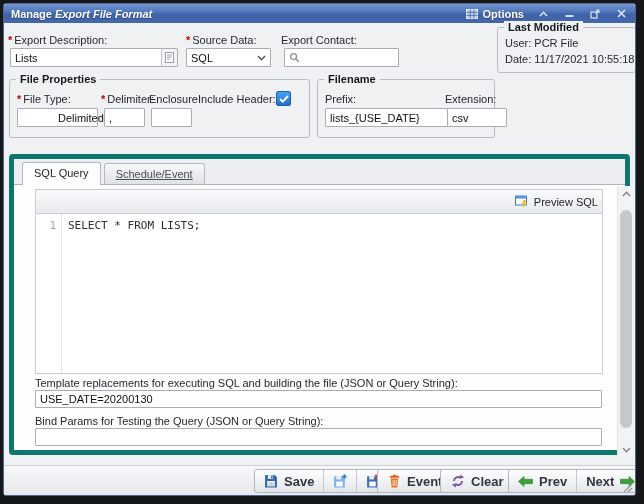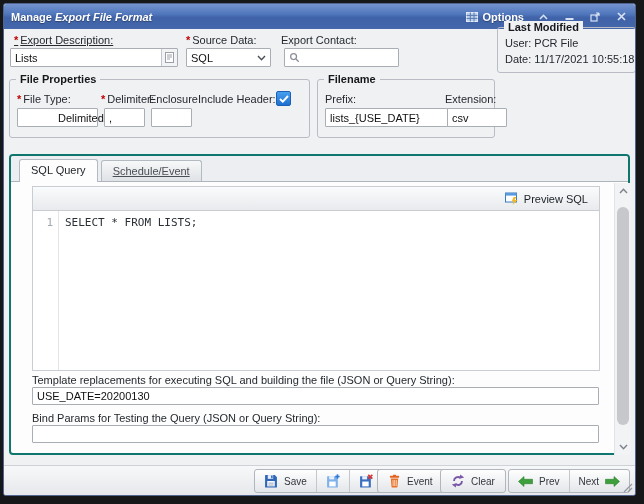--- a/index.html
+++ b/index.html
@@ -8,21 +8,21 @@
     position:relative; width:644px; height:504px; background:#161718;
     font-family:"Liberation Sans", sans-serif; overflow:hidden;
   }
   .window {
     position:absolute; left:3px; top:3px; width:633px; height:493px;
     background:#f0f1f3; border:1px solid #51658f; border-radius:3px;
     overflow:hidden;
   }
   
   .titlebar {
-    position:absolute; left:0; top:0; right:0; height:25px;
+    position:absolute; left:0; top:0; right:0; height:19px;
     background:linear-gradient(#7493cf 0%, #5077bc 40%, #3f62a8 55%, #4568ac 100%);
     color:#fff; font-size:11px; font-weight:bold;
     display:flex; align-items:center; padding:0 7px;
     text-shadow:0 1px 1px rgba(0,0,0,.35);
     border-radius:2px 2px 0 0;
   }
   .titlebar .title { flex:1; white-space:nowrap; }
   .titlebar .title i { font-style:italic; }
   .tb-right { display:flex; align-items:center; gap:12px; }
   .tb-options { display:flex; align-items:center; gap:4px; cursor:default; }
@@ -51,38 +51,38 @@
   .chev { width:9px; height:6px; }
   
   .checkbox {
     position:absolute; width:15px; height:15px; border-radius:2px;
     background:linear-gradient(#47a0ef,#1f6fd0); border:1px solid #1d5fb4;
     display:flex; align-items:center; justify-content:center;
   }
   
   .tabpanel {
     position:absolute; left:5px; top:150px; width:621px; height:301px;
-    border:2px solid #0f766e; border-radius:4px; background:#fdfdfd;
+    border:5px solid #0f766e; border-radius:4px; background:#fdfdfd;
   }
   .tabstrip {
     position:absolute; left:0; top:0; right:0; height:26px;
     background:#eceef1; border-bottom:1px solid #aeb4bc;
     display:flex; align-items:flex-end; padding-left:8px; gap:3px;
     border-radius:3px 3px 0 0;
   }
   .tab {
     font-size:11px; padding:4px 11px 4px 11px; border:1px solid #b4bac2;
     border-bottom:none; border-radius:3px 3px 0 0; cursor:default; white-space:nowrap;
   }
   .tab.active { background:#fdfdfd; color:#1d2126; margin-bottom:-1px; padding-bottom:6px; font-weight:normal; }
   .tab.inactive { background:linear-gradient(#f7f8f9,#dfe2e6); color:#4a4f55;text-decoration:underline; }
   .sqltoolbar {
     position:absolute; left:21px; top:30px; width:568px; height:25px;
     background:linear-gradient(#fafbfc,#e9eaed); border:1px solid #c9ccd1;
-    display:flex; justify-content:flex-end; align-items:center; padding-right:11px;
+    display:flex; justify-content:flex-end; align-items:center; padding-right:4px;
   }
   .preview-btn { display:flex; align-items:center; gap:5px; font-size:11px; color:#1c2126; cursor:default; }
   .editor {
     position:absolute; left:21px; top:55px; width:568px; height:160px;
     background:#fff; border:1px solid #c9ccd1; border-top:none;
     font-family:"DejaVu Sans Mono", monospace; font-size:11px;
   }
   .gutter {
     position:absolute; left:0; top:0; bottom:0; width:26px;
     border-right:1px solid #e3e5e8; color:#a2a8b0; text-align:right;
@@ -106,21 +106,21 @@
     position:absolute; left:0; right:0; bottom:0; height:30px;
     background:linear-gradient(#f7f8f9,#e6e8eb);
     border-top:1px solid #ced1d6;
   }
   .btn, .btngroup {
     position:absolute; top:3px; height:24px; border:1px solid #b1b6bd;
     border-radius:3px; background:linear-gradient(#fefefe,#e3e6ea);
     display:flex; align-items:center; overflow:hidden;
   }
   .btn { padding:0 10px; gap:6px; }
-  .btn span, .btngroup span.cap { font-size:10px; font-weight:normal; color:#33373c; }
+  .btn span, .btngroup span.cap { font-size:13px; font-weight:bold; color:#33373c; }
   .btngroup .seg { display:flex; align-items:center; gap:6px; padding:0 9px; height:100%; }
   .btngroup .seg + .seg { border-left:1px solid #c3c7cd; }
   .resize-handle { position:absolute; right:2px; bottom:2px; width:11px; height:11px; }
 </style>
 </head>
 <body>
 
 <div class="stage">
   <div class="window">
 
@@ -154,21 +154,21 @@
             </svg>
           </span>
         <span class="tb-ctl">
             <svg width="9" height="9" viewBox="0 0 9 9">
               <path d="M1 1 L8 8 M8 1 L1 8" stroke="#d9e2f3" stroke-width="1.7"></path>
             </svg>
           </span>
       </div>
     </div>
 
-    <div class="lbl" style="left:10px; top:30px;text-decoration:underline;"><span class="req">*</span><span>Export Description:</span></div>
+    <div class="lbl" style="left:4px; top:30px;"><span class="req">*</span><span>Export Description:</span></div>
     <div style="position:absolute; left:6px; top:44px; width:168px; height:19px;">
       <input class="tbox" style="left: 0px; top: 0px; width: 168px; padding-right: 18px;" value="Lists">
       <span style="position:absolute; right:1px; top:1px; width:16px; height:17px; background:#f2f3f5; border-left:1px solid #c3c7cd; display:flex; align-items:center; justify-content:center;">
         <svg width="9" height="11" viewBox="0 0 9 11">
             <rect x="0.5" y="0.5" width="8" height="10" fill="#fff" stroke="#9aa0a8"></rect>
             <line x1="2" y1="3" x2="7" y2="3" stroke="#9aa0a8"></line>
             <line x1="2" y1="5" x2="7" y2="5" stroke="#9aa0a8"></line>
             <line x1="2" y1="7" x2="5" y2="7" stroke="#9aa0a8"></line>
           </svg>
       </span>

